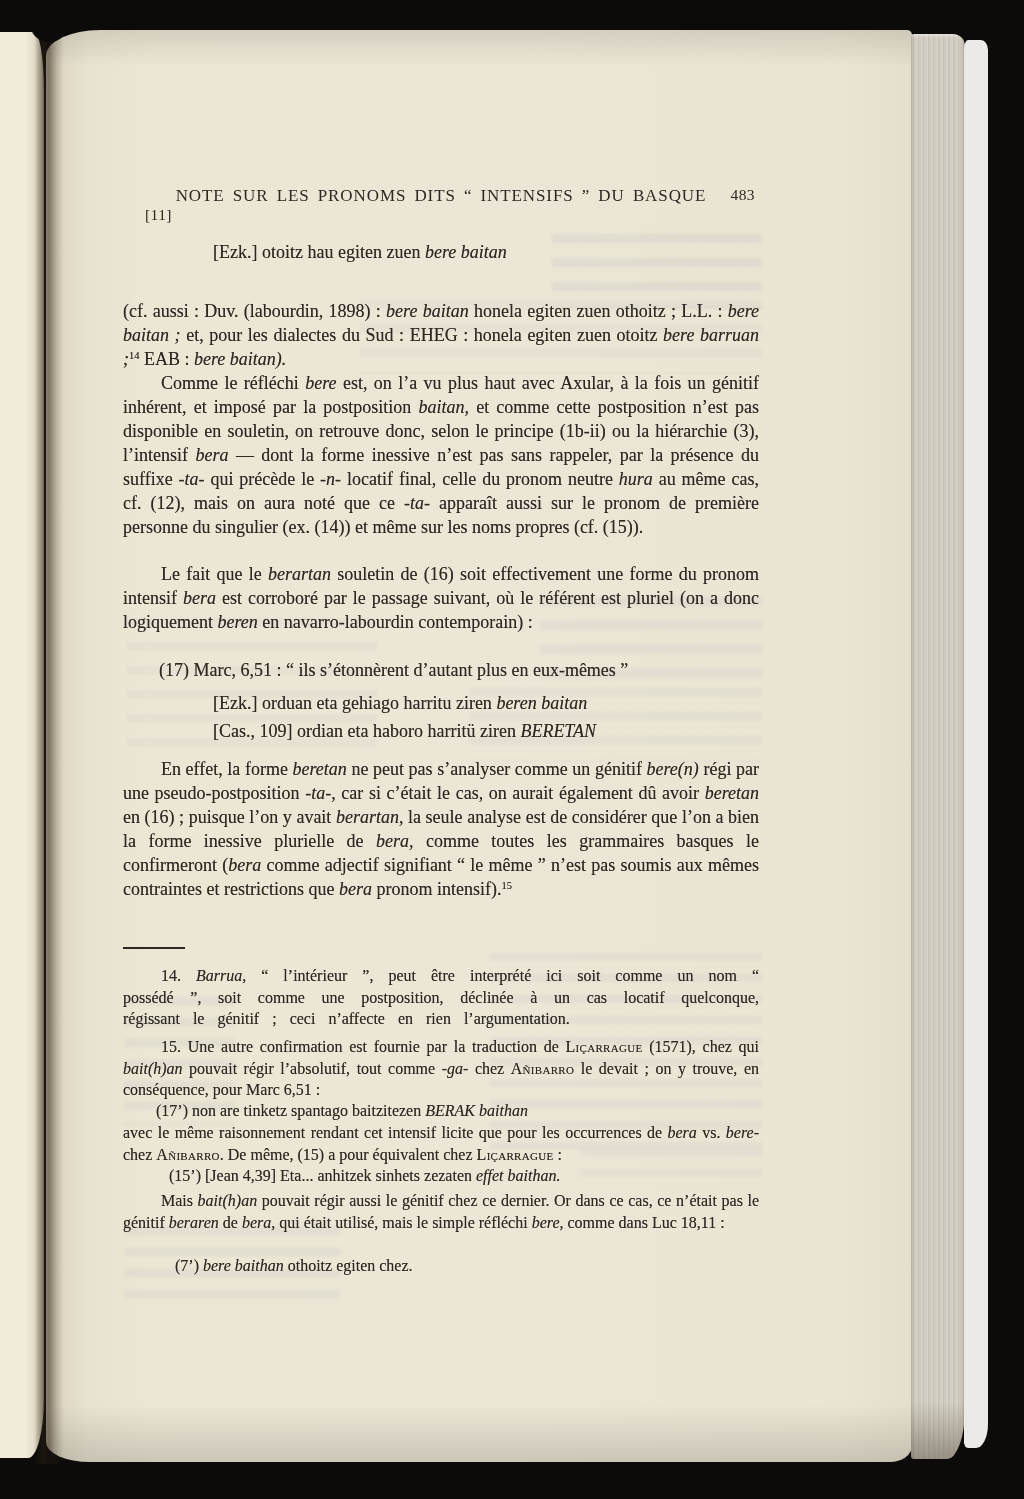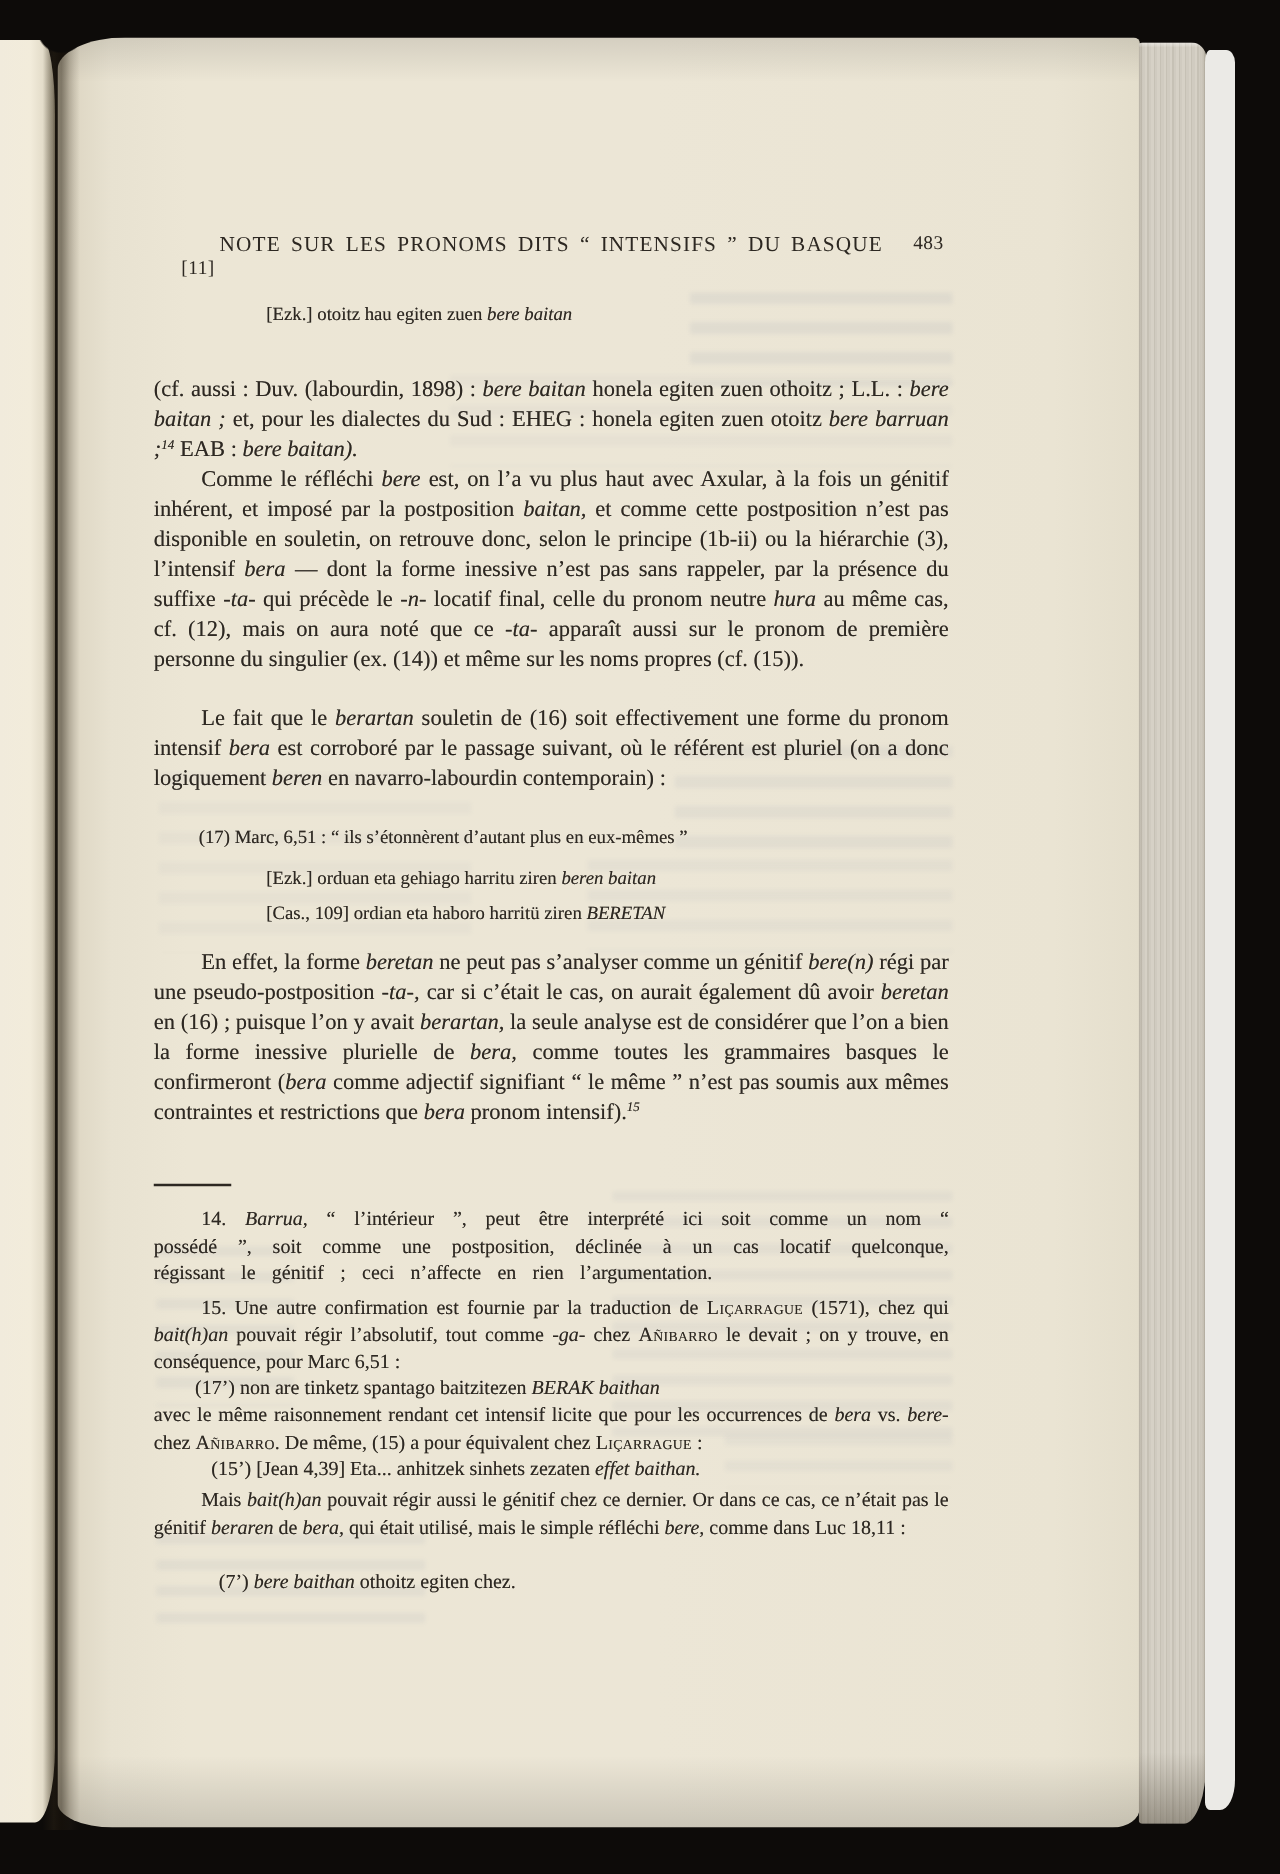--- a/index.html
+++ b/index.html
@@ -40,27 +40,27 @@
     color:#2d2822;}
   .running-header{position:absolute;top:186px;left:0;width:636px;height:22px;
     font-size:15.5px;letter-spacing:.4px;}
   .rh-ref{position:absolute;left:22px;top:0;margin-top:20px;}
   .rh-title{position:absolute;left:0;right:0;top:0;text-align:center;
     letter-spacing:.9px;word-spacing:3px;font-size:17px;}
   .rh-num{position:absolute;right:4px;top:0;}
 
   .blk{position:absolute;left:0;width:636px;text-shadow:0 0 .5px rgba(45,40,34,.55);}
   .para{font-size:18px;line-height:24px;text-align:justify;}
-  .example{font-size:15px;line-height:26px;white-space:nowrap;}
+  .example{font-size:18px;line-height:26px;white-space:nowrap;}
   .fn{font-size:16px;line-height:21.5px;text-align:justify;}
   .fn-example{font-size:16px;line-height:21.5px;white-space:nowrap;}
   .rule{width:62px;border-top:2px solid #2d2822;}
   .i{font-style:italic;}
   .sc{font-variant:small-caps;letter-spacing:.3px;}
-  sup{font-size:10.5px;vertical-align:baseline;position:relative;top:-6px;line-height:0;font-style:italic;}
+  sup{font-size:10.5px;vertical-align:baseline;position:relative;top:-6px;line-height:0;}
 </style>
 </head>
 <body>
 
 <div class="scene">
   <div class="facing-page-sliver"></div>
   <div class="page"></div>
   <div class="gutter-shadow"></div>
   <div class="gutter-notch"></div>
   <div class="fore-edge"></div>

